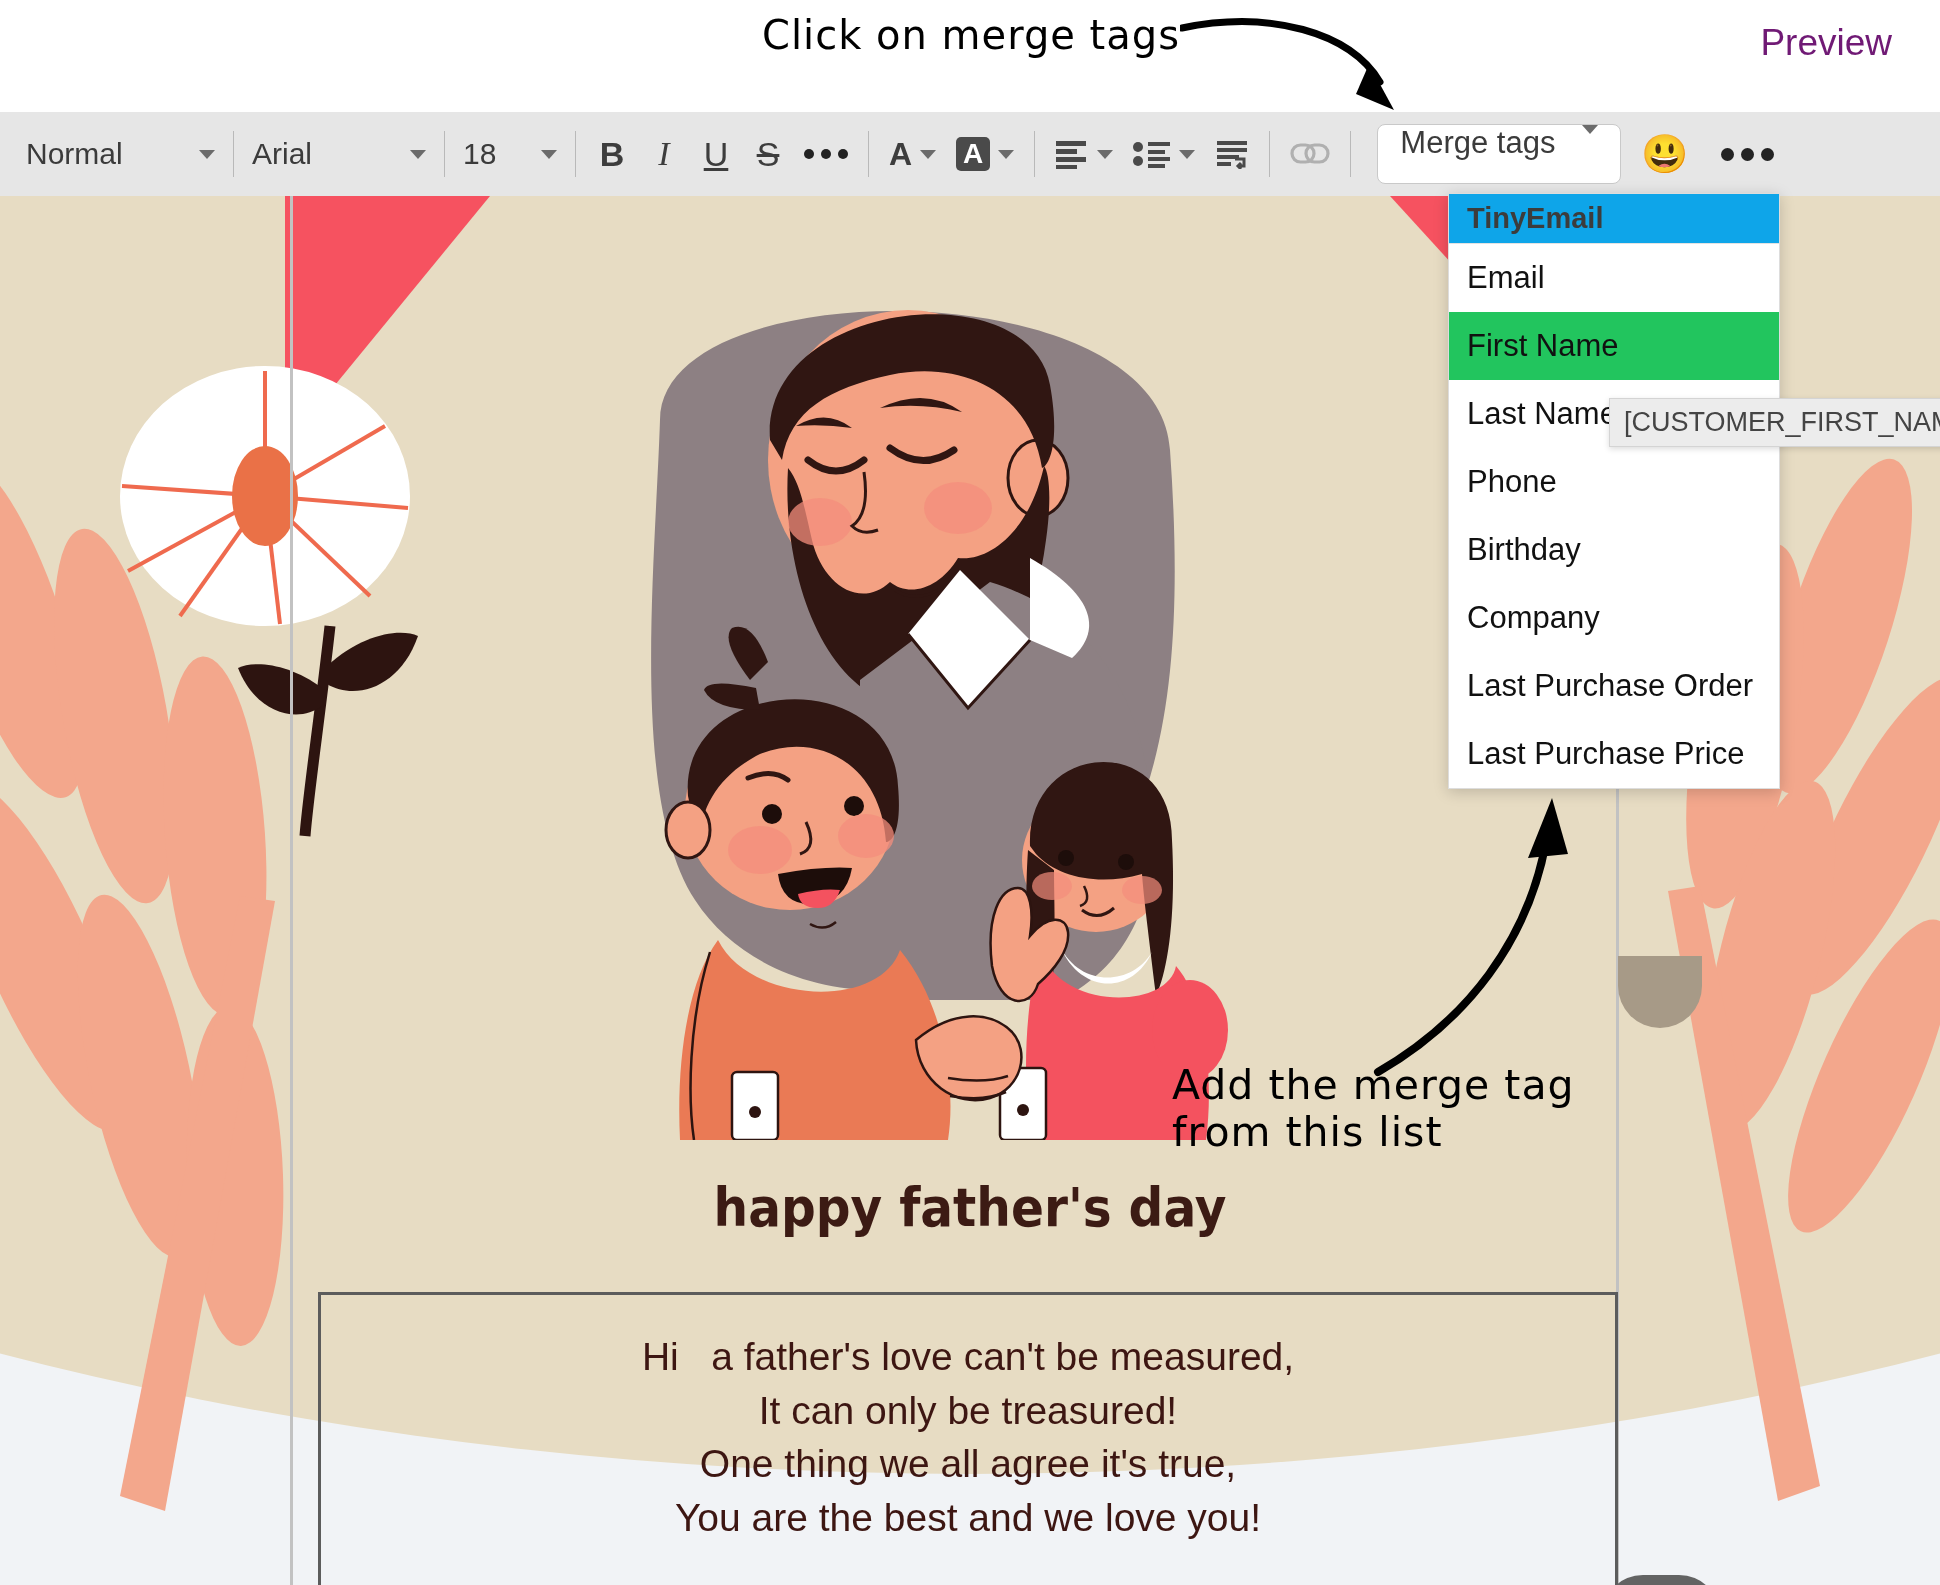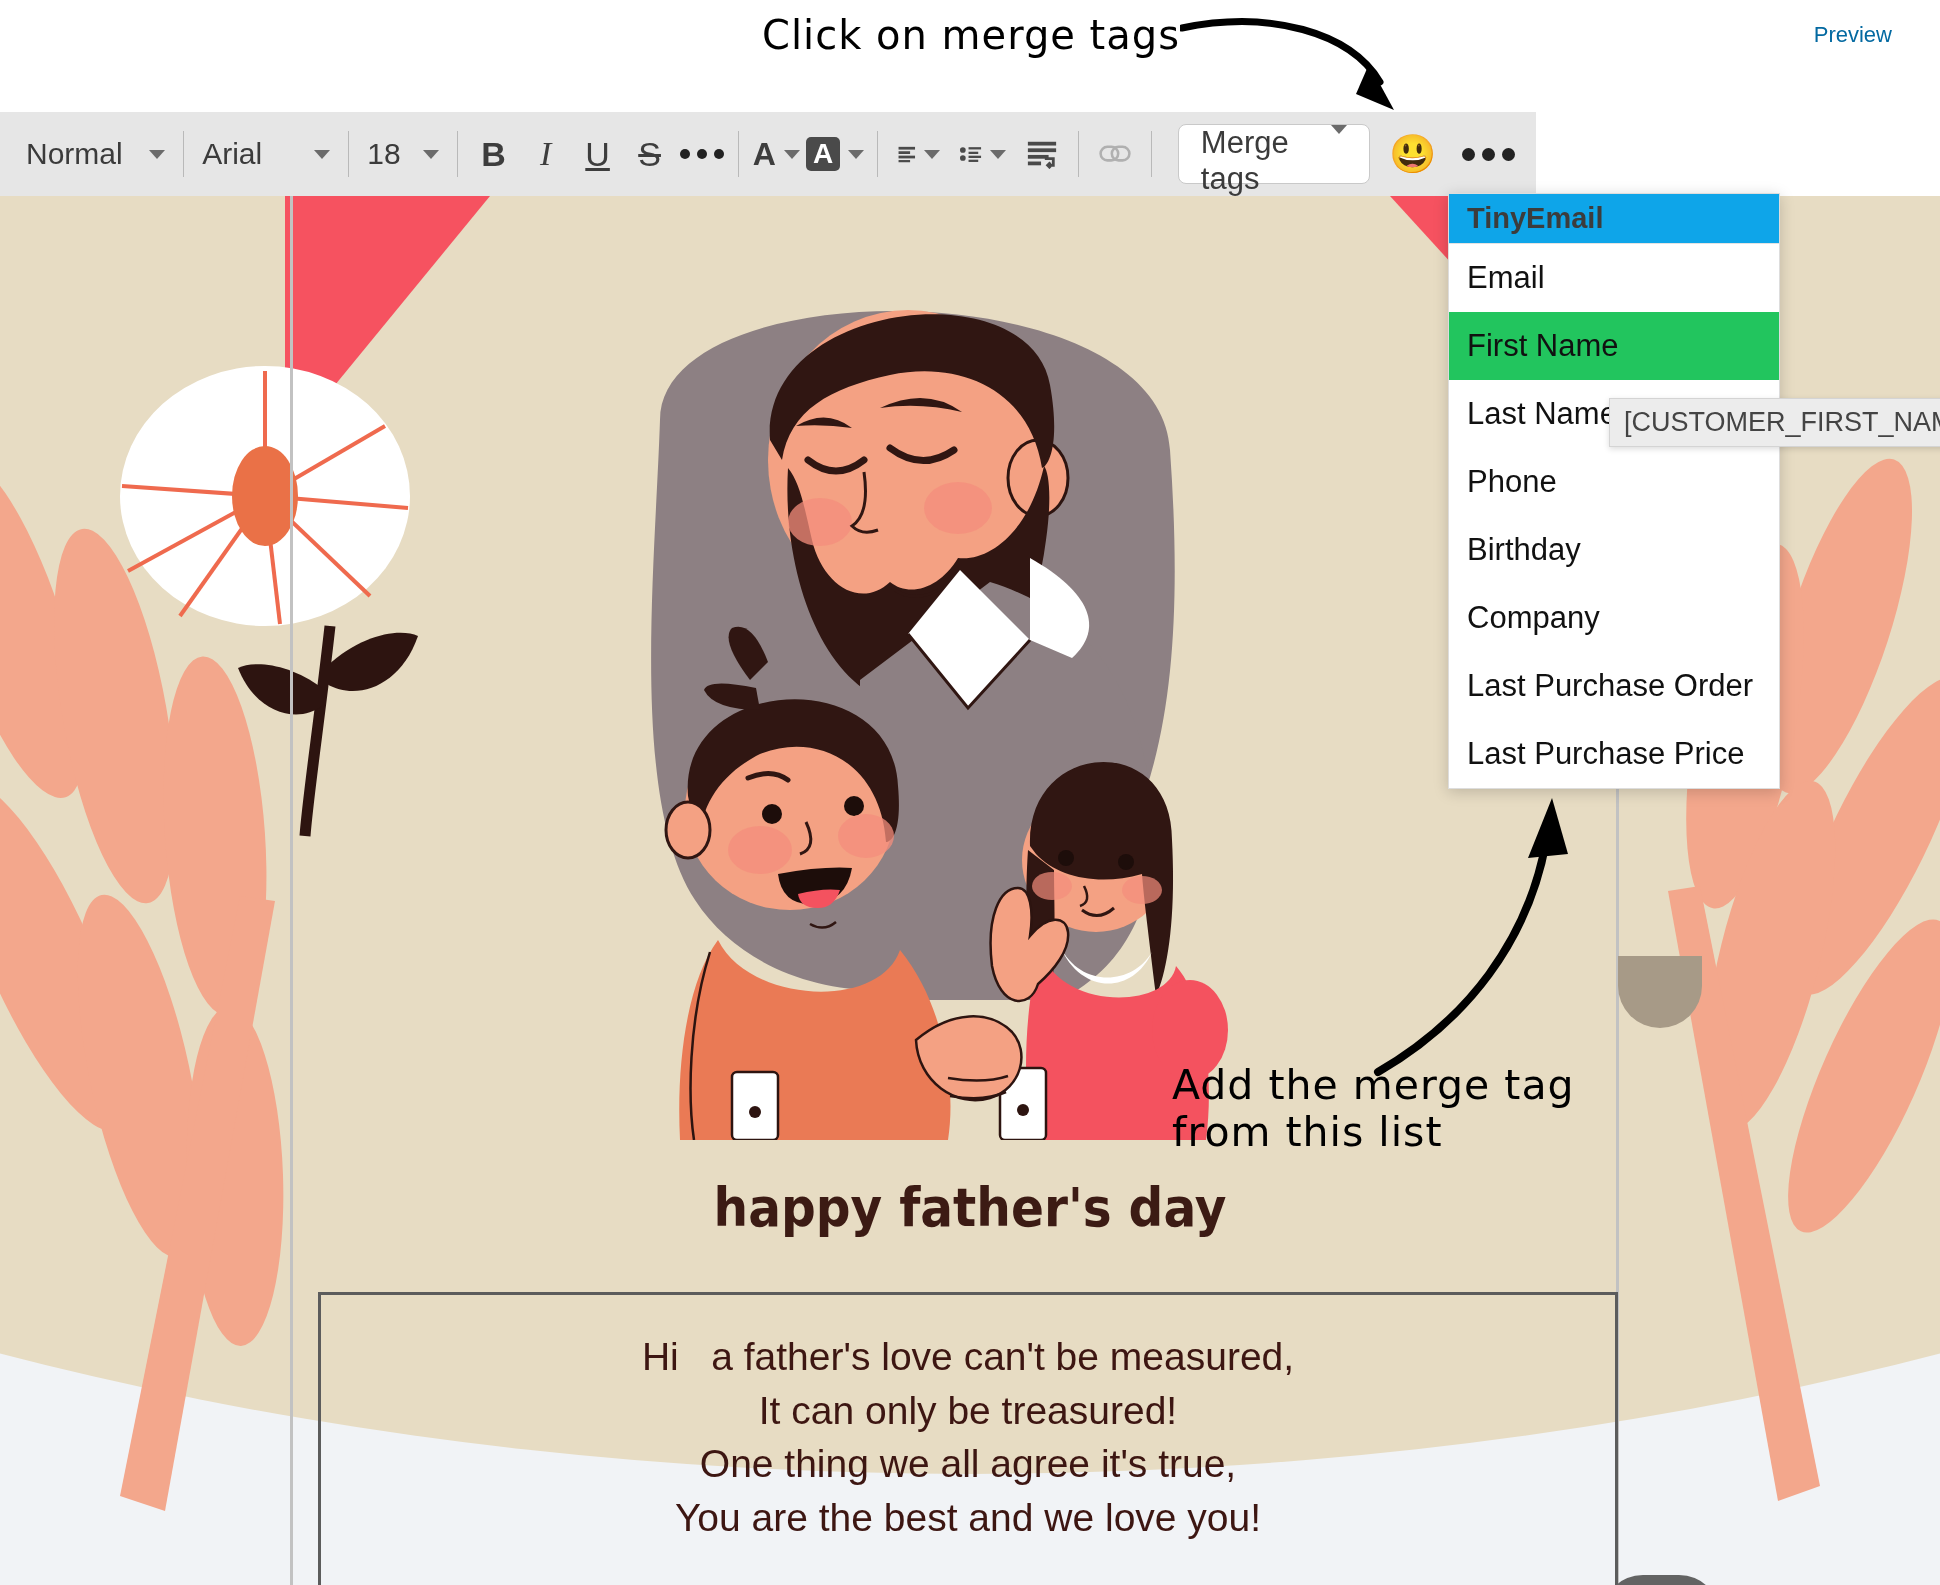--- a/index.html
+++ b/index.html
@@ -17,28 +17,28 @@
     background: #ffffff;
   }
   .annot-top {
     position: absolute; left: 762px; top: 12px;
     font-family: "DejaVu Sans", sans-serif;
     font-size: 40px; color: #000; letter-spacing: 1px;
     white-space: nowrap;
   }
   .preview-link {
     position: absolute; right: 48px; top: 22px;
-    font-size: 22px; color: #0369a1; cursor: pointer;
+    font-size: 37px; color: #701a75; cursor: pointer;
   }
   .arrow-top { position: absolute; left: 1180px; top: 6px; }
   .arrow-bottom { position: absolute; left: 1368px; top: 790px; }
 
   
   .toolbar {
-    position: absolute; left: 0; top: 112px; width: 1536px; height: 84px;
+    position: absolute; left: 0; top: 112px; width: 1940px; height: 84px;
     background: #e6e6e6;
     display: flex; align-items: center;
     padding: 0 18px;
   }
   .tb-select {
     display: flex; align-items: center; justify-content: space-between;
     height: 52px; color: #3b3b3b; font-size: 30px; cursor: pointer;
     padding: 0 8px;
   }
   .tb-select .lbl { padding-right: 22px; }

